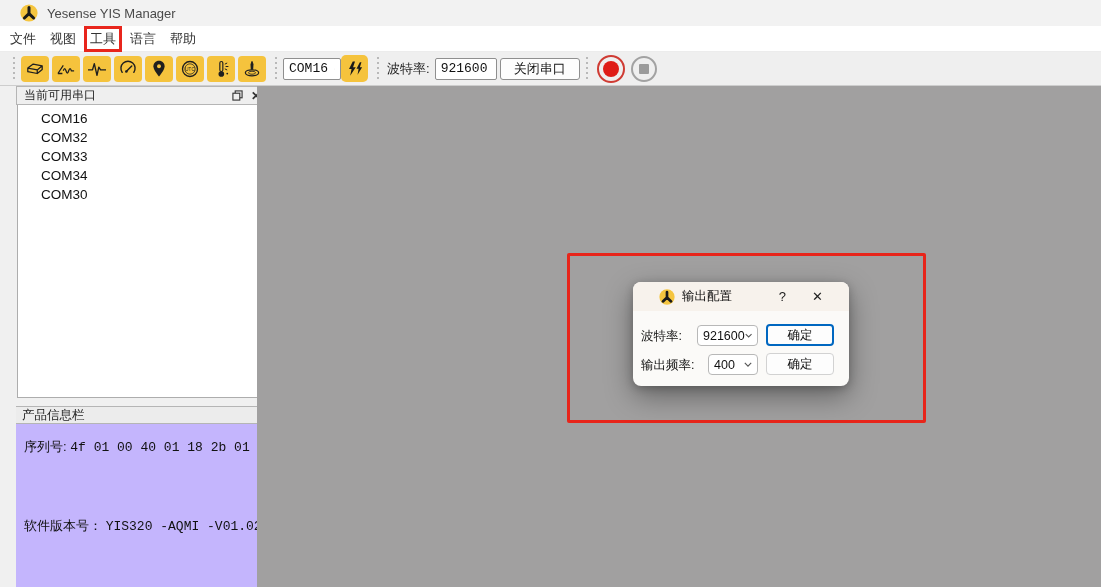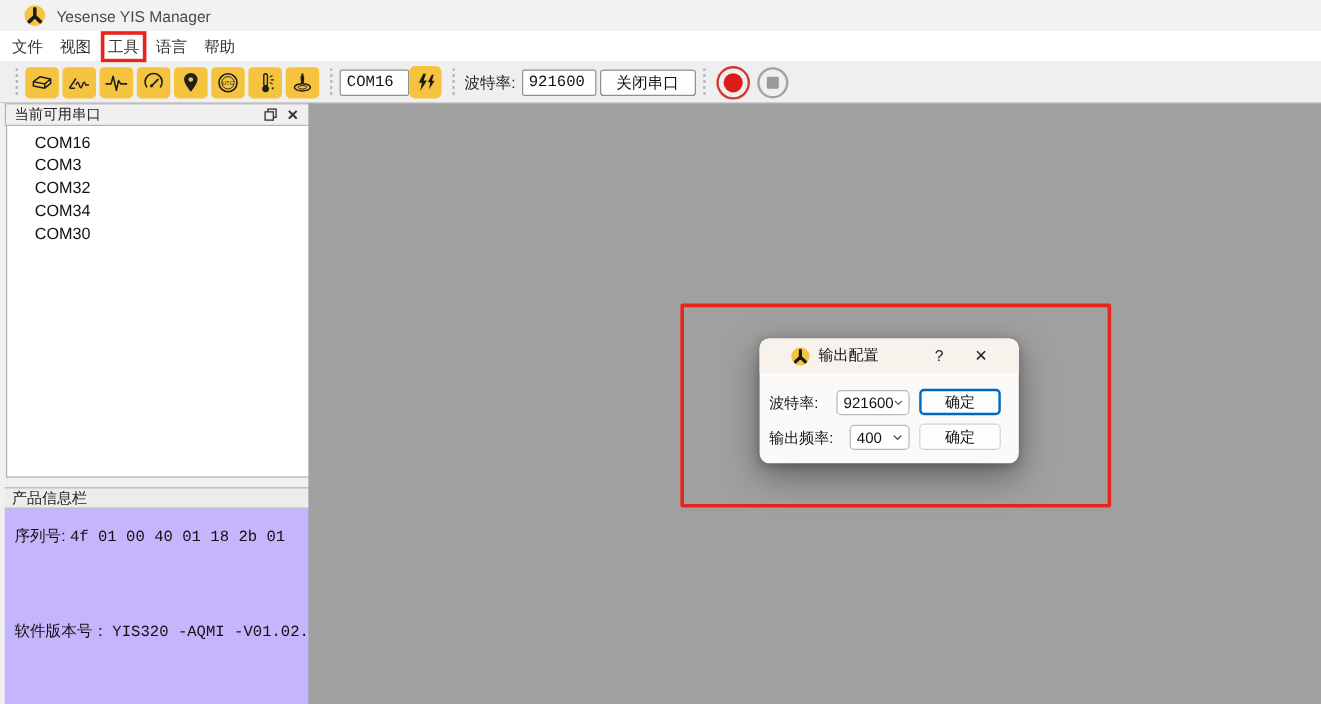--- a/index.html
+++ b/index.html
@@ -36,21 +36,21 @@
   .btn-plain { height:22px; padding:0 13px; background:#fdfdfd; border:1px solid #8f8f8f; border-radius:3px;
                font-size:13px; color:#111; margin-left:3px; cursor:pointer; }
   .rec-btn { width:28px; height:28px; border-radius:50%; border:2px solid #cf3b33; background:transparent;
              display:flex; align-items:center; justify-content:center; margin-left:3px; cursor:pointer; }
   .rec-btn .dot { width:16px; height:16px; border-radius:50%; background:#df1d18; }
   .stop-btn { width:26px; height:26px; border-radius:50%; border:2px solid #a2a2a2; background:transparent;
               display:flex; align-items:center; justify-content:center; margin-left:6px; cursor:pointer; }
   .stop-btn .sq { width:10px; height:10px; background:#9b9b9b; border-radius:1px; }
 
   
-  .dock { position:absolute; left:4px; top:86px; width:257px; height:501px; background:#f0f0f0; }
+  .dock { position:absolute; left:16px; top:86px; width:257px; height:501px; background:#f0f0f0; }
   .dock-header { position:absolute; left:0; top:0; width:257px; height:19px; background:#efefef;
                  border:1px solid #b5b5b5; display:flex; align-items:center; padding:0 7px; font-size:12px; color:#222; }
   .dock-header .spacer { flex:1; }
   .dock-hbtn { background:none; border:none; padding:0 4px; cursor:pointer; display:flex; align-items:center; color:#333; }
   .port-list { position:absolute; left:1px; top:19px; width:255px; height:293px; background:#ffffff;
                border:1px solid #adadad; border-top:none; padding-top:4px; overflow:hidden; }
   .port-item { height:19px; line-height:19px; padding-left:23px; font-size:13.5px; color:#111; cursor:default; }
   .info-header { position:absolute; left:0; top:320px; width:257px; height:18px; background:#ececec;
                  border-top:1px solid #b5b5b5; border-bottom:1px solid #b5b5b5; line-height:16px;
                  padding-left:6px; font-size:12.5px; color:#222; }
@@ -207,22 +207,22 @@
         <rect x="3.5" y="1" width="7.5" height="7.5" fill="none" stroke="#333" stroke-width="1.2"></rect>
         <rect x="1" y="3.5" width="7.5" height="7.5" fill="#efefef" stroke="#333" stroke-width="1.2"></rect>
       </svg>
     </button>
     <button class="dock-hbtn">
       <span style="font-size:12px;font-weight:bold;">✕</span>
     </button>
   </div>
   <div class="port-list">
     <div class="port-item">COM16</div>
-    <div class="port-item">COM3</div>
     <div class="port-item">COM32</div>
+    <div class="port-item">COM33</div>
     <div class="port-item">COM34</div>
     <div class="port-item">COM30</div>
   </div>
   <div class="info-header">产品信息栏</div>
   <div class="info-body">
     <div class="info-row serial">
       <span>序列号:</span>
       <span class="mono-val">4f 01 00 40 01 18 2b 01</span>
     </div>
     <div class="info-row version">

